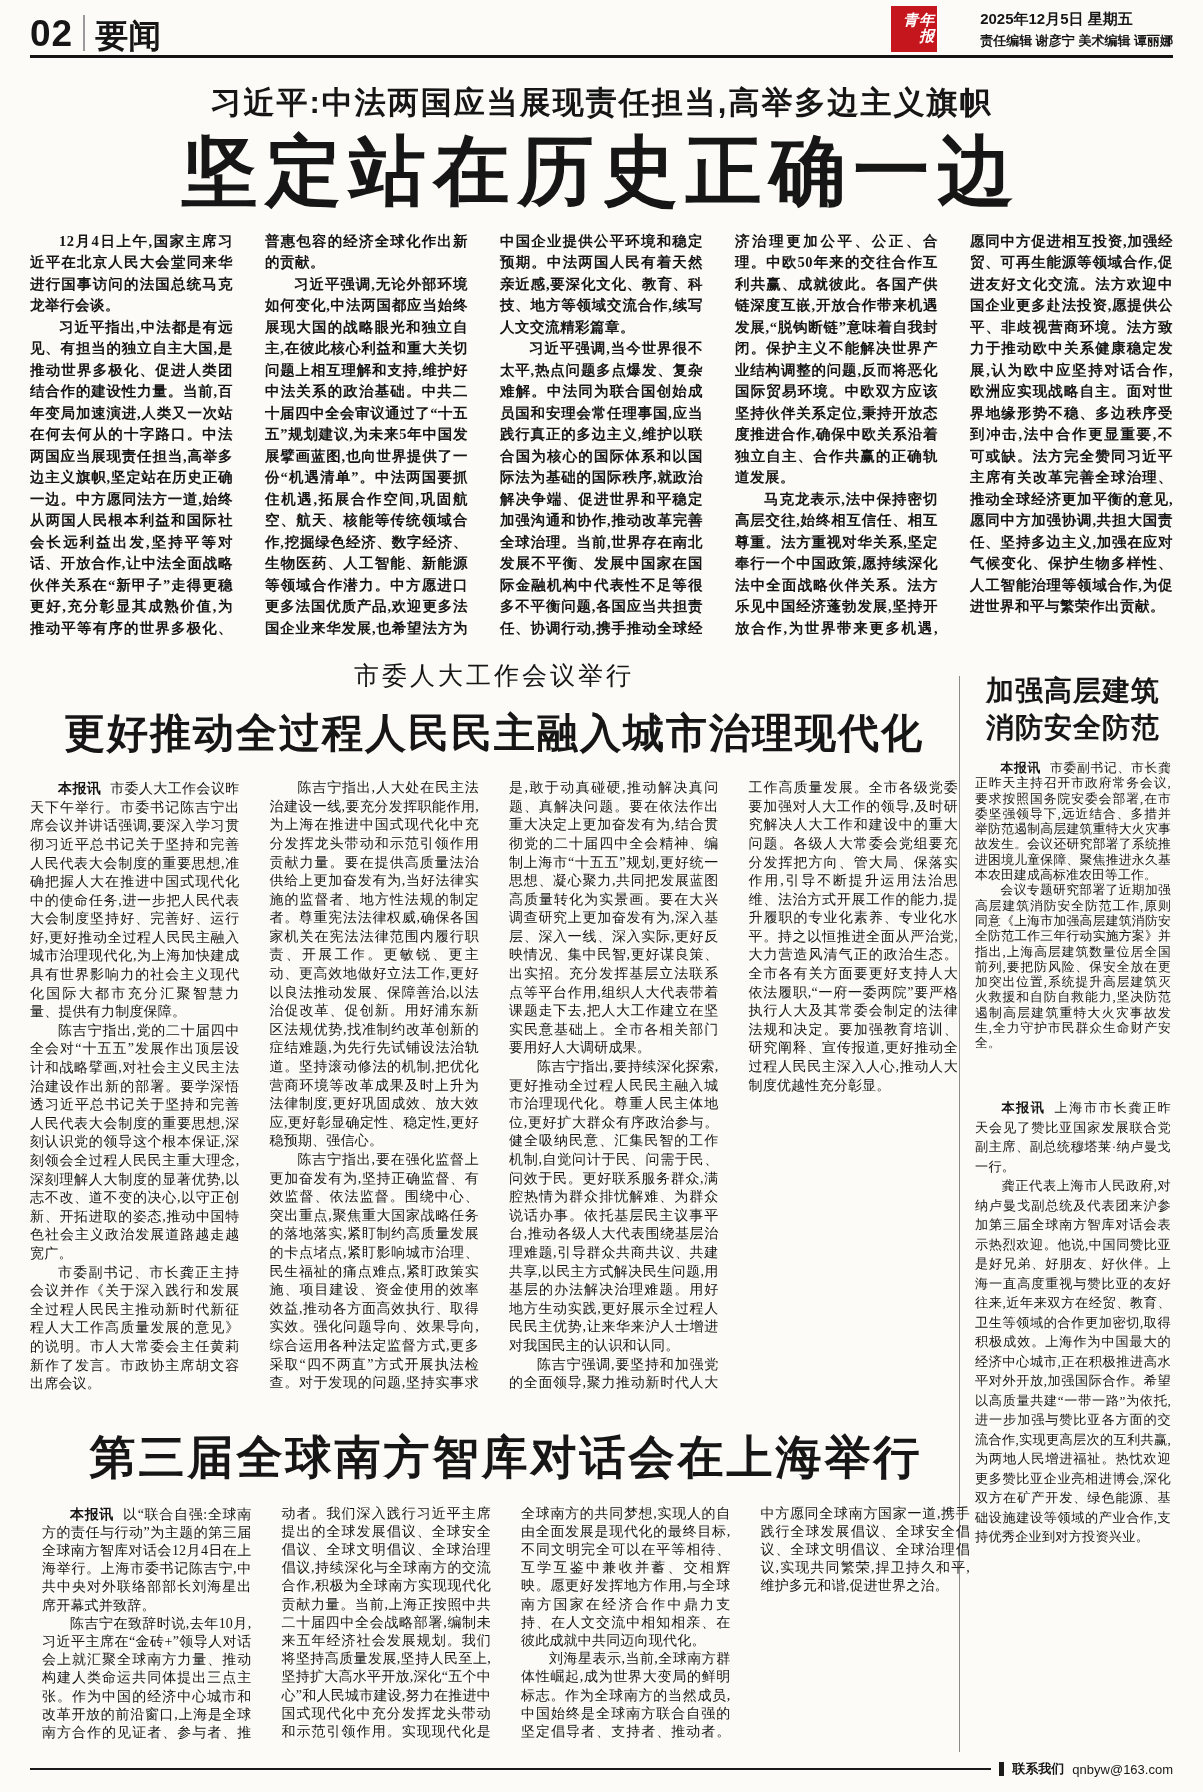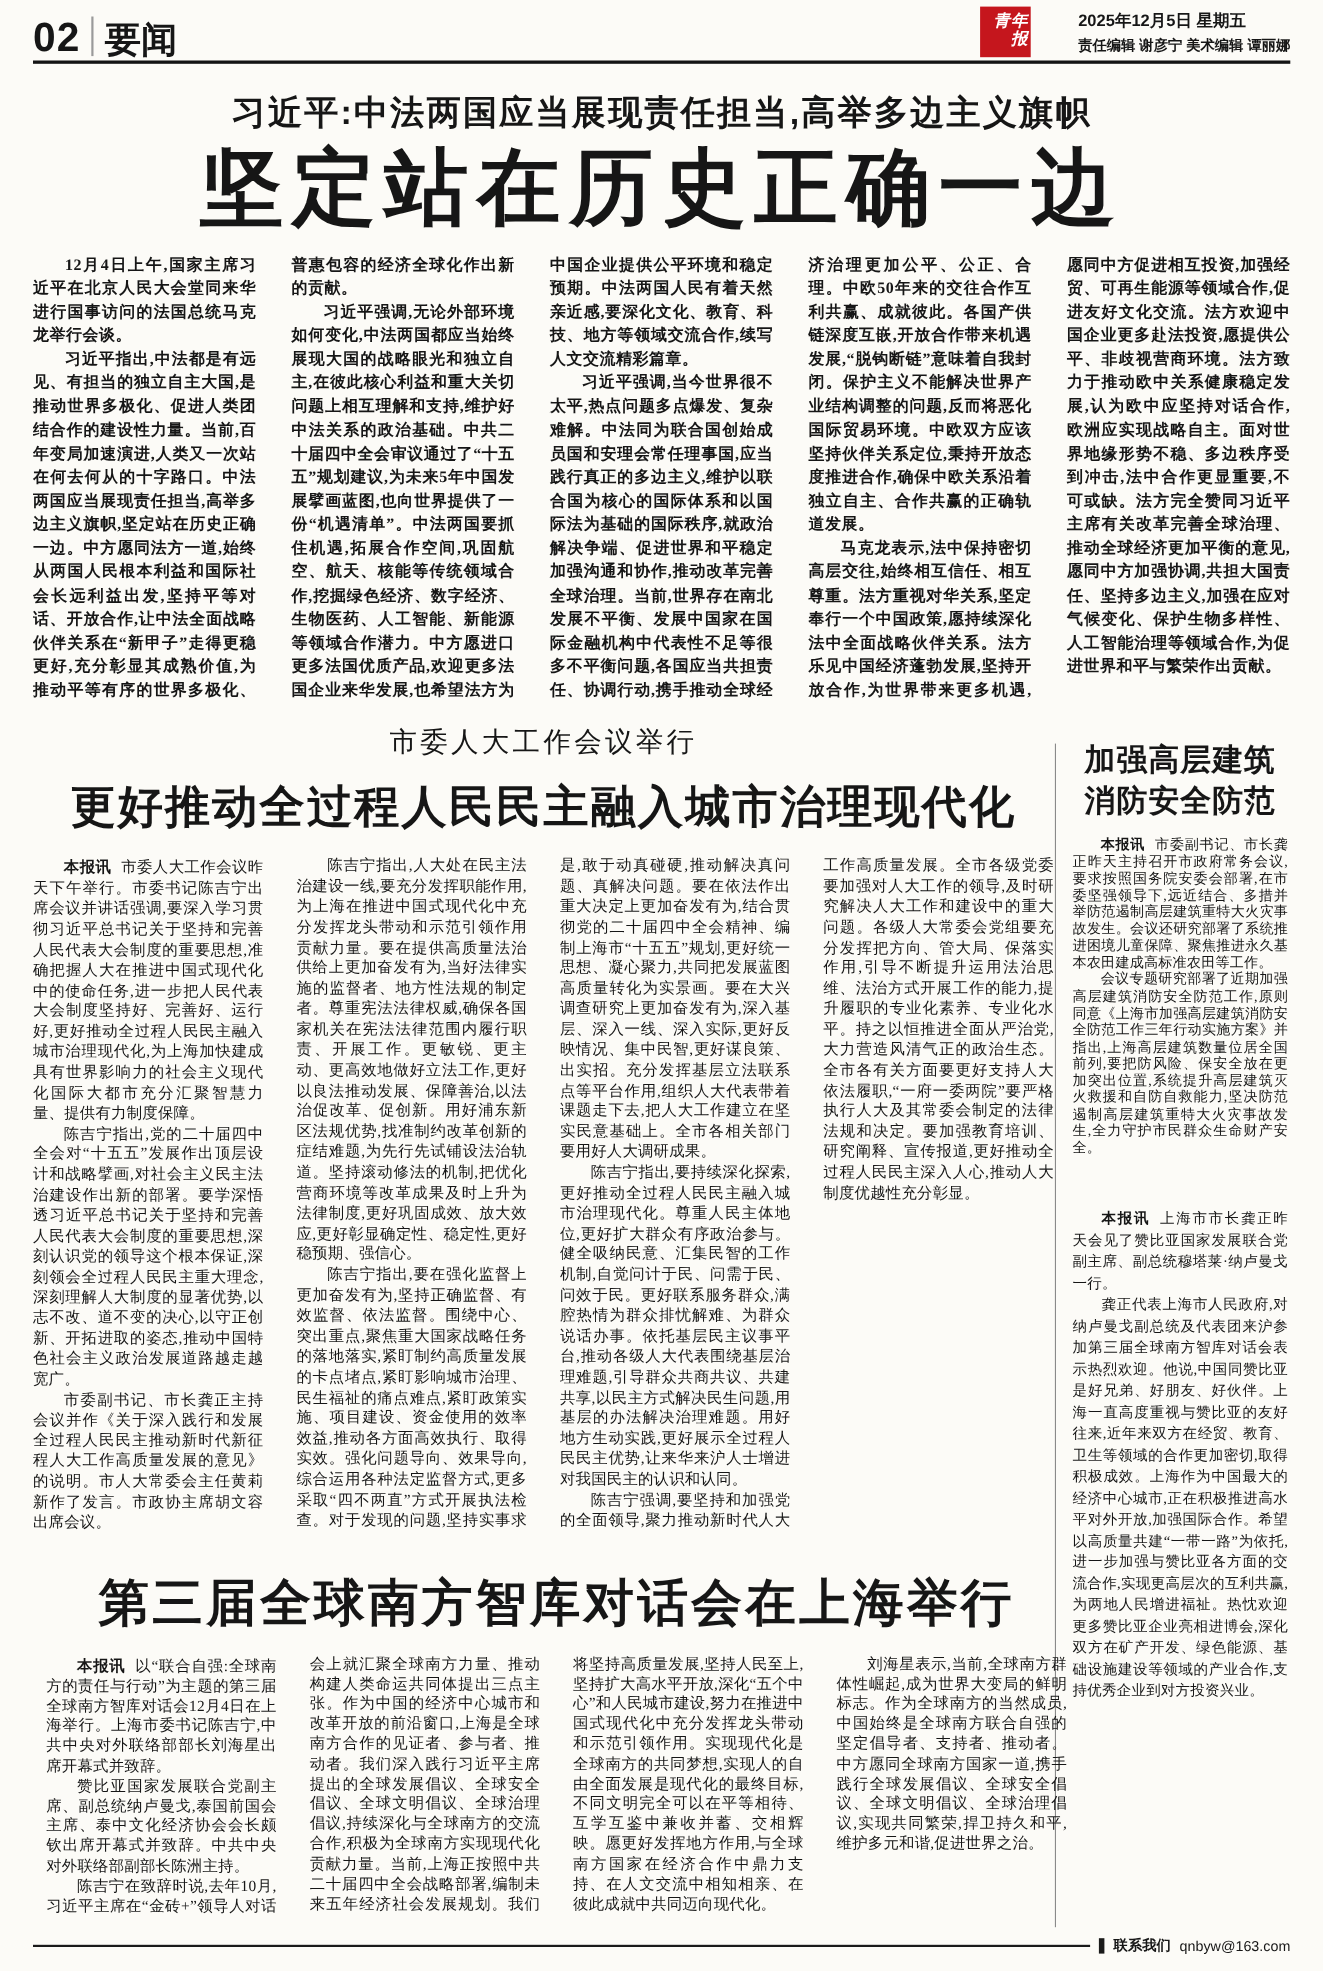--- a/index.html
+++ b/index.html
@@ -144,21 +144,20 @@
           </div>
       </div>
     </article>
   </aside>
 
   <section class="bottom">
     <h2 class="bot-headline">第三届全球南方智库对话会在上海举行</h2>
     <div class="bot-body">
       <p class="para"><b class="dateline-tag">本报讯</b><span>以“联合自强:全球南方的责任与行动”为主题的第三届全球南方智库对话会12月4日在上海举行。上海市委书记陈吉宁,中共中央对外联络部部长刘海星出席开幕式并致辞。</span></p>
       <div>
-          <p class="para">赞比亚国家发展联合党副主席、副总统纳卢曼戈,泰国前国会主席、泰中文化经济协会会长颇钦出席开幕式并致辞。中共中央对外联络部副部长陈洲主持。</p>
           <p class="para">陈吉宁在致辞时说,去年10月,习近平主席在“金砖+”领导人对话会上就汇聚全球南方力量、推动构建人类命运共同体提出三点主张。作为中国的经济中心城市和改革开放的前沿窗口,上海是全球南方合作的见证者、参与者、推动者。我们深入践行习近平主席提出的全球发展倡议、全球安全倡议、全球文明倡议、全球治理倡议,持续深化与全球南方的交流合作,积极为全球南方实现现代化贡献力量。当前,上海正按照中共二十届四中全会战略部署,编制未来五年经济社会发展规划。我们将坚持高质量发展,坚持人民至上,坚持扩大高水平开放,深化“五个中心”和人民城市建设,努力在推进中国式现代化中充分发挥龙头带动和示范引领作用。实现现代化是全球南方的共同梦想,实现人的自由全面发展是现代化的最终目标,不同文明完全可以在平等相待、互学互鉴中兼收并蓄、交相辉映。愿更好发挥地方作用,与全球南方国家在经济合作中鼎力支持、在人文交流中相知相亲、在彼此成就中共同迈向现代化。</p>
           <p class="para">刘海星表示,当前,全球南方群体性崛起,成为世界大变局的鲜明标志。作为全球南方的当然成员,中国始终是全球南方联合自强的坚定倡导者、支持者、推动者。中方愿同全球南方国家一道,携手践行全球发展倡议、全球安全倡议、全球文明倡议、全球治理倡议,实现共同繁荣,捍卫持久和平,维护多元和谐,促进世界之治。</p>
         </div>
     </div>
   </section>
 
   <footer class="pf">
     <div class="fline"></div>
     <div class="ftick"></div>
     <span class="flabel">联系我们</span>

